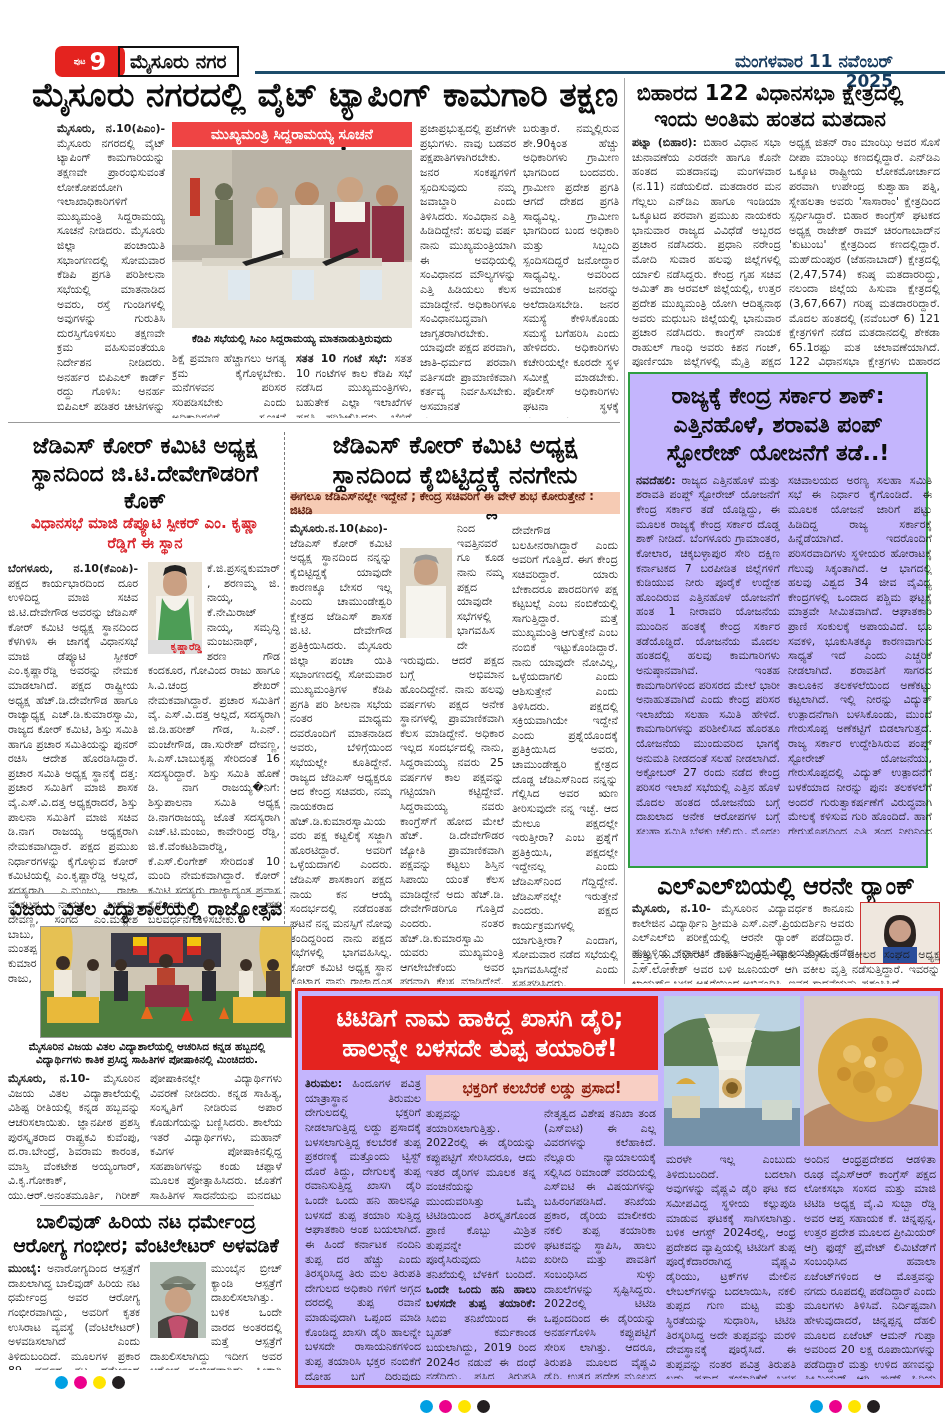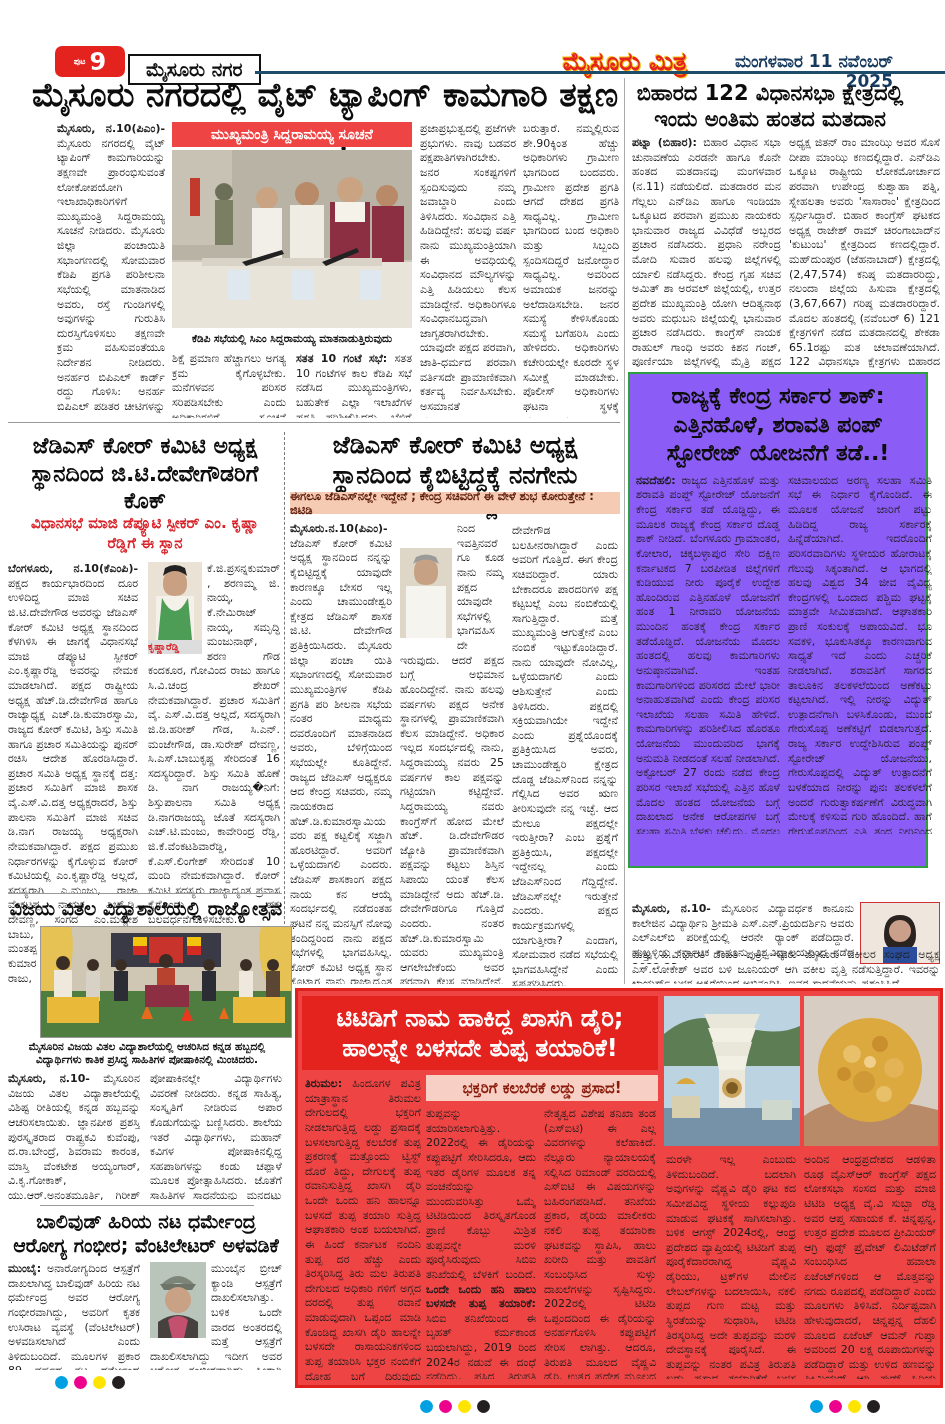--- a/index.html
+++ b/index.html
@@ -17,25 +17,23 @@
 </style>
 </head>
 <body>
 
 <div class="page">
 
   <div class="abs" style="left:55px;top:46px;width:70px;height:31px;background:#e4231f;border-radius:7px;display:flex;align-items:center;justify-content:center;gap:4px;">
     <span style="color:#fff;font-size:8px;font-weight:bold;">ಪುಟ</span>
     <span style="color:#fff;font-size:24px;font-weight:bold;line-height:1;">9</span>
   </div>
-  <div class="abs" style="left:128px;top:46px;height:27px;border:2px solid #111;padding:0 16px;display:flex;align-items:center;margin-top:8px;">
+  <div class="abs" style="left:118px;top:46px;height:27px;border:2px solid #111;padding:0 10px;display:flex;align-items:center;">
     <span style="font-weight:bold;font-size:19px;color:#111;">ಮೈಸೂರು ನಗರ</span>
   </div>
-  <div class="abs" style="left:520px;top:47px;width:210px;text-align:center;font-weight:bold;font-size:25px;color:#e4231f;
-              text-shadow:1px 1px 0 #f3c20e,-1px -1px 0 #f3c20e;">ಮೈಸೂರು ಮಿತ್ರ</div>
   <div class="abs" style="left:700px;top:51px;width:243px;text-align:right;font-weight:bold;font-size:17px;color:#163a5e;padding-right:50px;box-sizing:border-box;">ಮಂಗಳವಾರ 11 ನವೆಂಬರ್ 2025</div>
   <div class="rule" style="left:255px;top:71px;width:690px;height:3px;background:#1d4d6b;"></div>
 
   <div class="abs hl" style="left:30px;top:76px;width:590px;font-size:33px;text-align:center;line-height:1.15;">ಮೈಸೂರು ನಗರದಲ್ಲಿ ವೈಟ್ ಟ್ಯಾಪಿಂಗ್ ಕಾಮಗಾರಿ ತಕ್ಷಣ ಆರಂಭಿಸಿ</div>
 
   <div class="col" style="left:57px;top:122px;width:108px;height:296px;">
     <span class="b">ಮೈಸೂರು, ನ.10(ಪಿಎಂ)- </span><span>ಮೈಸೂರು ನಗರದಲ್ಲಿ ವೈಟ್ ಟ್ಯಾಪಿಂಗ್ ಕಾಮಗಾರಿಯನ್ನು ತಕ್ಷಣವೇ ಪ್ರಾರಂಭಿಸುವಂತೆ ಲೋಕೋಪಯೋಗಿ ಇಲಾಖಾಧಿಕಾರಿಗಳಿಗೆ ಮುಖ್ಯಮಂತ್ರಿ ಸಿದ್ದರಾಮಯ್ಯ ಸೂಚನೆ ನೀಡಿದರು. ಮೈಸೂರು ಜಿಲ್ಲಾ ಪಂಚಾಯಿತಿ ಸಭಾಂಗಣದಲ್ಲಿ ಸೋಮವಾರ ಕೆಡಿಪಿ ಪ್ರಗತಿ ಪರಿಶೀಲನಾ ಸಭೆಯಲ್ಲಿ ಮಾತನಾಡಿದ ಅವರು, ರಸ್ತೆ ಗುಂಡಿಗಳಲ್ಲಿ ಅವುಗಳನ್ನು ಗುರುತಿಸಿ ದುರಸ್ತಿಗೊಳಿಸಲು ತಕ್ಷಣವೇ ಕ್ರಮ ವಹಿಸುವಂತೆಯೂ ನಿರ್ದೇಶನ ನೀಡಿದರು. ಅನರ್ಹರ ಬಿಪಿಎಲ್ ಕಾರ್ಡ್ ರದ್ದು ಗೊಳಿಸಿ: ಅನರ್ಹ ಬಿಪಿಎಲ್ ಪಡಿತರ ಚೀಟಿಗಳನ್ನು ಗುರುತಿಸಿ, ಅವುಗಳನ್ನು ರದ್ದುಗೊಳಿಸಲು ಕ್ರಮ ಕೈಗೊಳ್ಳಬೇಕು ಎಂದು ಆಹಾರ ಇಲಾಖಾಧಿಕಾರಿಗಳಿಗೆ ಸೂಚನೆ ನೀಡಿದ ಅವರು, ಕೆಪಿಟಿಸಿಎಲ್‌ನಲ್ಲಿ ಪಾಲೆ ಇರುವ ಯೋಜನೆ ಜಾರಿಗೆ ಕ್ರಮ ವಹಿಸಬೇಕು ಎಂದರು.</span>
   </div>
 
   <div class="abs" style="left:172px;top:122px;width:240px;height:25px;background:#ef4444;display:flex;align-items:center;justify-content:center;">
@@ -88,32 +86,33 @@
   <div class="abs" style="left:624px;top:78px;width:1px;height:906px;background:#aaa;"></div>
 
   <div class="abs hl" style="left:616px;top:80px;width:308px;font-size:21px;text-align:center;line-height:1.25;">ಬಿಹಾರದ 122 ವಿಧಾನಸಭಾ ಕ್ಷೇತ್ರದಲ್ಲಿ ಇಂದು ಅಂತಿಮ ಹಂತದ ಮತದಾನ</div>
   <div class="col" style="left:632px;top:136px;width:149px;height:232px;">
     <span class="b">ಪಟ್ನಾ (ಬಿಹಾರ): </span><span>ಬಿಹಾರ ವಿಧಾನ ಸಭಾ ಚುನಾವಣೆಯ ಎರಡನೇ ಹಾಗೂ ಕೊನೇ ಹಂತದ ಮತದಾನವು ಮಂಗಳವಾರ (ನ.11) ನಡೆಯಲಿದೆ. ಮತದಾರರ ಮನ ಗೆಲ್ಲಲು ಎನ್‌ಡಿಎ ಹಾಗೂ ಇಂಡಿಯಾ ಒಕ್ಕೂಟದ ಪರವಾಗಿ ಪ್ರಮುಖ ನಾಯಕರು ಭಾನುವಾರ ರಾಜ್ಯದ ವಿವಿಧೆಡೆ ಅಬ್ಬರದ ಪ್ರಚಾರ ನಡೆಸಿದರು. ಪ್ರಧಾನಿ ನರೇಂದ್ರ ಮೋದಿ ಸುವಾರ ಹಲವು ಜಿಲ್ಲೆಗಳಲ್ಲಿ ರ್ಯಾಲಿ ನಡೆಸಿದ್ದರು. ಕೇಂದ್ರ ಗೃಹ ಸಚಿವ ಅಮಿತ್ ಶಾ ಅರವಲ್ ಜಿಲ್ಲೆಯಲ್ಲಿ, ಉತ್ತರ ಪ್ರದೇಶ ಮುಖ್ಯಮಂತ್ರಿ ಯೋಗಿ ಆದಿತ್ಯನಾಥ ಅವರು ಮಧುಬನಿ ಜಿಲ್ಲೆಯಲ್ಲಿ ಭಾನುವಾರ ಪ್ರಚಾರ ನಡೆಸಿದರು. ಕಾಂಗ್ರೆಸ್ ನಾಯಕ ರಾಹುಲ್ ಗಾಂಧಿ ಅವರು ಕಿಶನ ಗಂಜ್, ಪೂರ್ಣಿಯಾ ಜಿಲ್ಲೆಗಳಲ್ಲಿ ಮೈತ್ರಿ ಪಕ್ಷದ ಅಭ್ಯರ್ಥಿಗಳ ಪರ ಮತಯಾಚಿಸಿದರು. ನಕ್ಸಲ್‌ಪೀಡಿತ ಇಮಾಮ್‌ಗಂಜ್ ಕ್ಷೇತ್ರದಿಂದ ಕೇಂದ್ರ ಸಚಿವ ಹಿಂದೂಸ್ಥಾನಿ ಅವಾಮ್ ಮೋರ್ಚಾದ (ಜಾತ್ಯಾತೀತ)</span>
   </div>
   <div class="col" style="left:789px;top:136px;width:151px;height:232px;">
     <span>ಅಧ್ಯಕ್ಷ ಜಿತನ್ ರಾಂ ಮಾಂಝಿ ಅವರ ಸೊಸೆ ದೀಪಾ ಮಾಂಝಿ ಕಣದಲ್ಲಿದ್ದಾರೆ. ಎನ್‌ಡಿಎ ಒಕ್ಕೂಟ ರಾಷ್ಟ್ರೀಯ ಲೋಕಮೋರ್ಚಾದ ಪರವಾಗಿ ಉಪೇಂದ್ರ ಕುಶ್ವಾಹಾ ಪತ್ನಿ, ಸ್ನೇಹಲತಾ ಅವರು 'ಸಾಸಾರಾಂ' ಕ್ಷೇತ್ರದಿಂದ ಸ್ಪರ್ಧಿಸಿದ್ದಾರೆ. ಬಿಹಾರ ಕಾಂಗ್ರೆಸ್ ಘಟಕದ ಅಧ್ಯಕ್ಷ ರಾಜೇಶ್ ರಾಮ್ ಚಿರಂಗಾಬಾದ್‌ನ 'ಕುಟುಂಬ' ಕ್ಷೇತ್ರದಿಂದ ಕಣದಲ್ಲಿದ್ದಾರೆ. ಮಹ್‌ದುಂಪುರ (ಜೆಹನಾಬಾದ್) ಕ್ಷೇತ್ರದಲ್ಲಿ (2,47,574) ಕನಿಷ್ಠ ಮತದಾರರಿದ್ದು, ನಲಂದಾ ಜಿಲ್ಲೆಯ ಹಿಸುವಾ ಕ್ಷೇತ್ರದಲ್ಲಿ (3,67,667) ಗರಿಷ್ಠ ಮತದಾರರಿದ್ದಾರೆ. ಮೊದಲ ಹಂತದಲ್ಲಿ (ನವೆಂಬರ್ 6) 121 ಕ್ಷೇತ್ರಗಳಿಗೆ ನಡೆದ ಮತದಾನದಲ್ಲಿ ಶೇಕಡಾ 65.1ರಷ್ಟು ಮತ ಚಲಾವಣೆಯಾಗಿದೆ. 122 ವಿಧಾನಸಭಾ ಕ್ಷೇತ್ರಗಳು ಬಿಹಾರದ 20 ಜಿಲ್ಲೆಗಳಲ್ಲಿ ಹರಡಿಕೊಂಡಿದ್ದು, ಮುಸಲ್ಮಾನ ಬಾಹುಳ್ಯವುಳ್ಳ ಕ್ಷೇತ್ರಗಳು ಬಿದ್ದಿವೆ. 243 ಕ್ಷೇತ್ರಗಳ ಫಲಿತಾಂಶವು ನ.14ರಂದು ಪ್ರಕಟವಾಗಲಿದೆ.</span>
   </div>
 
-  <div class="abs" style="left:628px;top:372px;width:300px;height:496px;border:2px solid #2f9e41;box-sizing:border-box;background:#8b5cf6;">
+  <div class="abs" style="left:628px;top:372px;width:300px;height:496px;border:2px solid #2f9e41;box-sizing:border-box;background:#c4b5fd;">
     <div class="hl" style="margin:8px 6px 6px 6px;font-size:22px;text-align:center;line-height:1.3;">ರಾಜ್ಯಕ್ಕೆ ಕೇಂದ್ರ ಸರ್ಕಾರ ಶಾಕ್: ಎತ್ತಿನಹೊಳೆ, ಶರಾವತಿ ಪಂಪ್ ಸ್ಟೋರೇಜ್ ಯೋಜನೆಗೆ ತಡೆ..!</div>
     <div style="position:relative;height:360px;margin:4px 6px;">
       <div class="col" style="left:0;top:0;width:144px;height:360px;">
         <span class="b">ನವದೆಹಲಿ: </span><span>ರಾಜ್ಯದ ಎತ್ತಿನಹೊಳೆ ಮತ್ತು ಶರಾವತಿ ಪಂಪ್ಡ್ ಸ್ಟೋರೇಜ್ ಯೋಜನೆಗೆ ಕೇಂದ್ರ ಸರ್ಕಾರ ತಡೆ ಯೊಡ್ಡಿದ್ದು, ಈ ಮೂಲಕ ರಾಜ್ಯಕ್ಕೆ ಕೇಂದ್ರ ಸರ್ಕಾರ ದೊಡ್ಡ ಶಾಕ್ ನೀಡಿದೆ. ಬೆಂಗಳೂರು ಗ್ರಾಮಾಂತರ, ಕೋಲಾರ, ಚಿಕ್ಕಬಳ್ಳಾಪುರ ಸೇರಿ ದಕ್ಷಿಣ ಕರ್ನಾಟಕದ 7 ಬರಪೀಡಿತ ಜಿಲ್ಲೆಗಳಿಗೆ ಕುಡಿಯುವ ನೀರು ಪೂರೈಕೆ ಉದ್ದೇಶ ಹೊಂದಿರುವ ಎತ್ತಿನಹೊಳೆ ಯೋಜನೆಗೆ ಹಂತ 1 ನೀರಾವರಿ ಯೋಜನೆಯ ಮುಂದಿನ ಹಂತಕ್ಕೆ ಕೇಂದ್ರ ಸರ್ಕಾರ ತಡೆಯೊಡ್ಡಿದೆ. ಯೋಜನೆಯ ಮೊದಲ ಹಂತದಲ್ಲಿ ಹಲವು ಕಾಮಗಾರಿಗಳು ಅನುಷ್ಠಾನವಾಗಿವೆ. ಇಂತಹ ಕಾಮಗಾರಿಗಳಿಂದ ಪರಿಸರದ ಮೇಲೆ ಭಾರೀ ಅನಾಹುತವಾಗಿದೆ ಎಂದು ಕೇಂದ್ರ ಪರಿಸರ ಇಲಾಖೆಯ ಸಲಹಾ ಸಮಿತಿ ಹೇಳಿದೆ. ಕಾಮಗಾರಿಗಳನ್ನು ಪರಿಶೀಲಿಸಿದ ಹೊರತೂ ಯೋಜನೆಯ ಮುಂದುವರಿದ ಭಾಗಕ್ಕೆ ಅನುಮತಿ ನೀಡದಂತೆ ಸಲಹೆ ನೀಡಲಾಗಿದೆ. ಅಕ್ಟೋಬರ್ 27 ರಂದು ನಡೆದ ಕೇಂದ್ರ ಪರಿಸರ ಇಲಾಖೆ ಸಭೆಯಲ್ಲಿ ಎತ್ತಿನ ಹೊಳೆ ಮೊದಲ ಹಂತದ ಯೋಜನೆಯ ಬಗ್ಗೆ ದಾಖಲಾದ ಅನೇಕ ಆರೋಪಗಳ ಬಗ್ಗೆ ಸಲಹಾ ಸಮಿತಿ ಬೆಳಕು ಚೆಲ್ಲಿದ್ದು, ಮೊದಲ ಹಂತದ ಹಲವು ಯೋಜನೆಗಳಿಗೆ ಆಕ್ಷೇಪ ಎತ್ತಿದೆ. ಇದಲ್ಲದೆ, ಉದ್ದೇಶಿತ ಶರಾವತಿ ಪಂಪ್ಡ್ ಸ್ಟೋರೇಜ್ ಯೋಜನೆಗಾಗಿ ಪರಿಸರ ಸೂಕ್ಷ್ಮ ಪ್ರದೇಶವಾದ ಪಶ್ಚಿಮ ಘಟ್ಟ ಪ್ರದೇಶದ ಸುಮಾರು 54 ಹೆಕ್ಟೇರ್ ಅರಣ್ಯ ಪ್ರದೇಶವನ್ನು ಬಳಕೆ ಮಾಡುವ ಕರ್ನಾಟಕ ಸರ್ಕಾರದ ಪ್ರಸ್ತಾಪವನ್ನು ಕೇಂದ್ರ ಸರ್ಕಾರ ತಡೆಹಿಡಿದಿದೆ.</span>
       </div>
       <div class="col" style="left:152px;top:0;width:144px;height:360px;">
         <span>ಸಚಿವಾಲಯದ ಅರಣ್ಯ ಸಲಹಾ ಸಮಿತಿ ಸಭೆ ಈ ನಿರ್ಧಾರ ಕೈಗೊಂಡಿದೆ. ಈ ಮೂಲಕ ಯೋಜನೆ ಜಾರಿಗೆ ಪಟ್ಟು ಹಿಡಿದಿದ್ದ ರಾಜ್ಯ ಸರ್ಕಾರಕ್ಕೆ ಹಿನ್ನೆಡೆಯಾಗಿದೆ. ಇದರೊಂದಿಗೆ ಪರಿಸರವಾದಿಗಳು ಸ್ಥಳೀಯರ ಹೋರಾಟಕ್ಕೆ ಗೆಲುವು ಸಿಕ್ಕಂತಾಗಿದೆ. ಆ ಭಾಗದಲ್ಲಿ ಹಲವು ವಿಶ್ವದ 34 ಜೀವ ವೈವಿಧ್ಯ ಕೇಂದ್ರಗಳಲ್ಲಿ ಒಂದಾದ ಪಶ್ಚಿಮ ಘಟ್ಟಕ್ಕೆ ಮಾತ್ರವೇ ಸೀಮಿತವಾಗಿದೆ. ಆಘಾತಕಾರಿ ಪ್ರಾಣಿ ಸಂಕುಲಕ್ಕೆ ಅಪಾಯವಿದೆ. ಭೂ ಸವಕಳಿ, ಭೂಕುಸಿತಕ್ಕೂ ಕಾರಣವಾಗುವ ಸಾಧ್ಯತೆ ಇದೆ ಎಂದು ಎಚ್ಚರಿಕೆ ನೀಡಲಾಗಿದೆ. ಶರಾವತಿಗೆ ಸಾಗರದ ತಾಲೂಕಿನ ತಲಕಳಲೆಯಿಂದ ಅಣೆಕಟ್ಟು ಕಟ್ಟಲಾಗಿದೆ. ಇಲ್ಲಿ ನೀರನ್ನು ವಿದ್ಯುತ್ ಉತ್ಪಾದನೆಗಾಗಿ ಬಳಸಿಕೊಂಡು, ಮುಂದೆ ಗೇರುಸೊಪ್ಪ ಅಣೆಕಟ್ಟಿಗೆ ಬಿಡಲಾಗುತ್ತದೆ. ರಾಜ್ಯ ಸರ್ಕಾರ ಉದ್ದೇಶಿಸಿರುವ ಪಂಪ್ಡ್ ಸ್ಟೋರೇಜ್ ಯೋಜನೆಯು, ಗೇರುಸೊಪ್ಪದಲ್ಲಿ ವಿದ್ಯುತ್ ಉತ್ಪಾದನೆಗೆ ಬಳಕೆಯಾದ ನೀರನ್ನು ಪುನಃ ತಲಕಳಲೆಗೆ ಅಂದರೆ ಗುರುತ್ವಾಕರ್ಷಣೆಗೆ ವಿರುದ್ಧವಾಗಿ ಮೇಲಕ್ಕೆ ಕಳಿಸುವ ಗುರಿ ಹೊಂದಿದೆ. ಹಾಗೆ ಗೇರುಸೊಪ್ಪದಿಂದ ಎತ್ತಿ ತಂದ ನೀರಿನಿಂದ ಮತ್ತೆ 2,000 ಮೆಗಾವ್ಯಾಟ್ ವಿದ್ಯುತ್ ಉತ್ಪಾದಿಸುವುದು ಯೋಜನೆಯ ಉದ್ದೇಶವಾಗಿದೆ.</span>
       </div>
     </div>
   </div>
 
+  <div class="abs hl" style="left:632px;top:872px;width:308px;font-size:24px;text-align:center;">ಎಲ್‌ಎಲ್‌ಬಿಯಲ್ಲಿ ಆರನೇ ರ‍್ಯಾಂಕ್</div>
   <div class="photo" style="left:860px;top:902px;width:78px;height:60px;border:1px solid #c33;">
     <svg width="78" height="60" viewBox="0 0 78 60" xmlns="http://www.w3.org/2000/svg">
       <rect width="78" height="60" fill="#efe7de"></rect>
       <path d="M39 12 q16 0 16 20 q0 16 -16 16 q-16 0 -16 -16 q0 -20 16 -20" fill="#2b2320"></path>
       <circle cx="39" cy="28" r="11" fill="#caa08a"></circle>
       <rect x="22" y="44" width="34" height="16" fill="#2a4e9b"></rect>
     </svg>
   </div>
   <div class="col" style="left:632px;top:902px;width:222px;height:62px;font-size:11px;">
     <span class="b">ಮೈಸೂರು, ನ.10- </span><span>ಮೈಸೂರಿನ ವಿದ್ಯಾವರ್ಧಕ ಕಾನೂನು ಕಾಲೇಜಿನ ವಿದ್ಯಾರ್ಥಿನಿ ಶ್ರೀಮತಿ ಎಸ್.ಎನ್.ಪ್ರಿಯದರ್ಶಿನಿ ಅವರು ಎಲ್‌ಎಲ್‌ಬಿ ಪರೀಕ್ಷೆಯಲ್ಲಿ ಆರನೇ ರ‍್ಯಾಂಕ್ ಪಡೆದಿದ್ದಾರೆ. ಹುಬ್ಬಳ್ಳಿಯ ಕರ್ನಾಟಕ ಕಾನೂನು ವಿಶ್ವವಿದ್ಯಾಲಯದಿಂದ ನಡೆದ 2022-23ರ ಶೈಕ್ಷಣಿಕ ವರ್ಷದ ಎಲ್‌ಎಲ್‌ಬಿ ಪರೀಕ್ಷೆಯಲ್ಲಿ ಈ ಸಾಧನೆ ಮಾಡಿದ್ದಾರೆ. ಬಿಇ ಪದವೀಧರೆಯಾಗಿರುವ ಇವರು ಹಾಸನ ಜಿಲ್ಲೆ ಹೊಳೆನರಸೀಪುರ ತಾಲೂಕು, ಸೂರಗಹಳ್ಳಿ ಗ್ರಾಮದ ಎಸ್.ಕೆ.ನಾಗರಾಜ್</span>
@@ -129,21 +128,21 @@
   </div>
   <div class="col" style="left:148px;top:562px;width:132px;height:422px;">
     <span class="photo" style="position:relative;float:left;width:54px;height:92px;margin:0 5px 2px 0;display:block;">
       <svg width="54" height="78" viewBox="0 0 54 78" xmlns="http://www.w3.org/2000/svg">
         <rect width="54" height="78" fill="#e9e2d5"></rect>
         <path d="M27 8 q12 0 12 14 q0 12 -12 12 q-12 0 -12 -12 q0 -14 12 -14" fill="#caa083"></path>
         <path d="M15 14 q12 -10 24 0 l-2 -8 q-10 -6 -20 0 Z" fill="#222"></path>
         <rect x="8" y="34" width="38" height="44" fill="#f4f1ea"></rect>
         <path d="M14 36 q13 26 26 0 l4 42 h-34 Z" fill="#2f8e3c" opacity="0.85"></path>
       </svg>
-      <span style="display:block;text-align:left;color:#d8232a;font-weight:bold;font-size:10px;border-radius:6px;">ಕೃಷ್ಣಾರೆಡ್ಡಿ</span>
+      <span style="display:block;text-align:right;color:#d8232a;font-weight:bold;font-size:10px;border-radius:6px;">ಕೃಷ್ಣಾರೆಡ್ಡಿ</span>
     </span>
     <span>ಕೆ.ಜಿ.ಪ್ರಸನ್ನಕುಮಾರ್, ಶರಣಮ್ಮ ಜಿ. ನಾಯ್ಕ, ಕೆ.ನೇಮಿರಾಜ್ ನಾಯ್ಕ, ಸಮೃದ್ಧಿ ಮಂಜುನಾಥ್, ಶರಣ ಗೌಡ ಕಂದಕೂರ, ಗೋವಿಂದ ರಾಜು ಹಾಗೂ ಸಿ.ವಿ.ಚಂದ್ರ ಶೇಖರ್ ನೇಮಕವಾಗಿದ್ದಾರೆ. ಪ್ರಚಾರ ಸಮಿತಿಗೆ ವೈ. ಎಸ್.ವಿ.ದತ್ತ ಅಲ್ಲದೆ, ಸದಸ್ಯರಾಗಿ ಜಿ.ಡಿ.ಹರೀಶ್ ಗೌಡ, ಸಿ.ಎನ್. ಮಂಜೇಗೌಡ, ಡಾ.ಸುರೇಶ್ ದೇವಣ್ಣ, ಸಿ.ಎಸ್.ಬಾಬುಕೃಷ್ಣ ಸೇರಿದಂತೆ 16 ಸದಸ್ಯರಿದ್ದಾರೆ. ಶಿಸ್ತು ಸಮಿತಿ ಹೊಣೆ ಡಿ. ನಾಗ ರಾಜಯ್ಯ�ನಿಗೆ: ಶಿಸ್ತುಪಾಲನಾ ಸಮಿತಿ ಅಧ್ಯಕ್ಷ ಡಿ.ನಾಗರಾಜಯ್ಯ ಜೊತೆ ಸದಸ್ಯರಾಗಿ ಎಚ್.ಟಿ.ಮಂಜು, ಕಾವೇರಿಂದ್ರ ರೆಡ್ಡಿ, ಜಿ.ಕೆ.ವೆಂಕಟಶಿವಾರೆಡ್ಡಿ, ಕೆ.ಎಸ್.ಲಿಂಗೇಶ್ ಸೇರಿದಂತೆ 10 ಮಂದಿ ನೇಮಕವಾಗಿದ್ದಾರೆ. ಕೋರ್ ಕಮಿಟಿ ಸದಸ್ಯರು ರಾಜ್ಯಾದ್ಯಂತ ಪ್ರವಾಸ ಕೈಗೊಂಡು ಪಕ್ಷ ಬಲವರ್ಧನೆಗೊಳಿಸಬೇಕು. ಮುಂಬರುವ ನಾಡ ಸ್ಥಳೀಯ ಸಂಸ್ಥೆಗಳ ಚುನಾವಣೆಗೆ ಪೂರ್ವ ಸಿದ್ಧತೆ ಮತ್ತು ಸಂಭಾವ್ಯ ಅಭ್ಯರ್ಥಿಗಳ ಆಯ್ಕೆ ಹೊಣೆ ವಹಿಸಲಾಗಿದೆ. ಎನ್‌ಡಿಎ ಮೈತ್ರಿಕೂಟದಿಂದ ಸಮನ್ವಯ ಮತ್ತು ಚುನಾವಣಾ ಮುಂದಾಳತ್ವದ ಬಗ್ಗೆ ರೂಪುರೇಷೆ ಸಿದ್ಧಪಡಿಸಿ ಪಕ್ಷದ ರಾಜ್ಯ ಕಚೇರಿಗೆ ಸಲ್ಲಿಸುವುದು. ಆಗತ್ಯ ಕಂಡುಬಂದಲ್ಲಿ, ಪಕ್ಷದ ಇತರೆ ಮುಖಂಡರನ್ನು ಸಮಿತಿ ಸದಸ್ಯರನ್ನಾಗಿ ನೇಮಕ ಮಾಡಿಕೊಳ್ಳುವುದಾಗಿದೆ</span>
   </div>
 
   <div class="abs" style="left:284px;top:432px;width:0;height:552px;border-left:1px dashed #777;"></div>
 
   <div class="abs hl" style="left:290px;top:430px;width:330px;font-size:24px;text-align:center;line-height:1.25;">ಜೆಡಿಎಸ್ ಕೋರ್ ಕಮಿಟಿ ಅಧ್ಯಕ್ಷ ಸ್ಥಾನದಿಂದ ಕೈಬಿಟ್ಟಿದ್ದಕ್ಕೆ ನನಗೇನು ಬೇಸರವಿಲ್ಲ</div>
   <div class="abs" style="left:290px;top:492px;width:330px;height:22px;background:#f6cbb4;display:flex;align-items:center;justify-content:center;">
     <span class="b" style="font-size:11.5px;color:#5a1a0a;">ಈಗಲೂ ಜೆಡಿಎಸ್‌ನಲ್ಲೇ ಇದ್ದೇನೆ ; ಕೇಂದ್ರ ಸಚಿವರಿಗೆ ಈ ವೇಳೆ ಶುಭ ಕೋರುತ್ತೇನೆ : ಜಿಟಿಡಿ</span>
   </div>
@@ -225,21 +224,21 @@
         <path d="M8 60 q20 -14 40 0 v16 h-40 Z" fill="#46413e"></path>
         <path d="M18 58 q10 -8 20 0 l-4 18 h-12 Z" fill="#c2506e"></path>
       </svg>
     </span>
     <span>ಮುಂಬೈನ ಬ್ರೀಚ್ ಕ್ಯಾಂಡಿ ಆಸ್ಪತ್ರೆಗೆ ದಾಖಲಿಸಲಾಗಿತ್ತು. ಬಳಿಕ ಒಂದೇ ವಾರದ ಅಂತರದಲ್ಲಿ ಮತ್ತೆ ಆಸ್ಪತ್ರೆಗೆ ದಾಖಲಿಸಲಾಗಿದ್ದು ಇದೀಗ ಅವರ ಆರೋಗ್ಯ ಗಂಭೀರವಾಗಿದ್ದು, ಹೀಗಾಗಿ ಅವರನ್ನು ವೆಂಟಿ ಲೇಟರ್‌ನಲ್ಲಿ ಇರಿಸಲಾಗಿದೆ. ಧರ್ಮೇಂದ್ರ ಕೊನೆಯ ಬಾರಿಗೆ ಶಾಹಿದ್ ಕಪೂರ್ ಮತ್ತು ಕೃತಿ ಸನೋನ್ ನಟಿಸಿದ ತೇರಿ ಬಾತೋಂ ಮೇ ಐಸಾ ಉಲ್ಝಾ ಜಿಯಾ ಚಿತ್ರದಲ್ಲಿ ಕಾಣಿಸಿಕೊಂಡಿದ್ದರು.</span>
   </div>
   <div class="abs dots" style="left:55px;top:1374px;">
     <span style="background:#00a0e3;"></span><span style="background:#ec008c;"></span><span style="background:#ffe400;"></span><span style="background:#231f20;"></span>
   </div>
 
-  <div class="abs" style="left:295px;top:988px;width:648px;height:400px;border:3px solid #e0201d;box-sizing:border-box;background:#ef4444;">
+  <div class="abs" style="left:295px;top:988px;width:648px;height:400px;border:3px solid #e0201d;box-sizing:border-box;background:#c4b5fd;">
     <div class="abs" style="left:4px;top:5px;width:356px;height:74px;background:#e4231f;display:flex;align-items:center;justify-content:center;">
       <span class="b" style="color:#fff;font-size:24px;text-align:center;line-height:1.25;padding:0 4px;">ಟಿಟಿಡಿಗೆ ನಾಮ ಹಾಕಿದ್ದ ಖಾಸಗಿ ಡೈರಿ; ಹಾಲನ್ನೇ ಬಳಸದೇ ತುಪ್ಪ ತಯಾರಿಕೆ!</span>
     </div>
 
     <div class="photo" style="left:366px;top:5px;width:136px;height:150px;">
       <svg width="136" height="150" viewBox="0 0 136 150" xmlns="http://www.w3.org/2000/svg">
         <rect width="136" height="150" fill="#bcd3e2"></rect>
         <path d="M0 38 q30 -26 70 -10 q40 14 66 2 v40 h-136 Z" fill="#5d7d54"></path>
         <path d="M40 18 h56 l-6 14 h-44 Z" fill="#e9e6da"></path>
         <path d="M44 32 h48 l-5 14 h-38 Z" fill="#f2efe4"></path>

